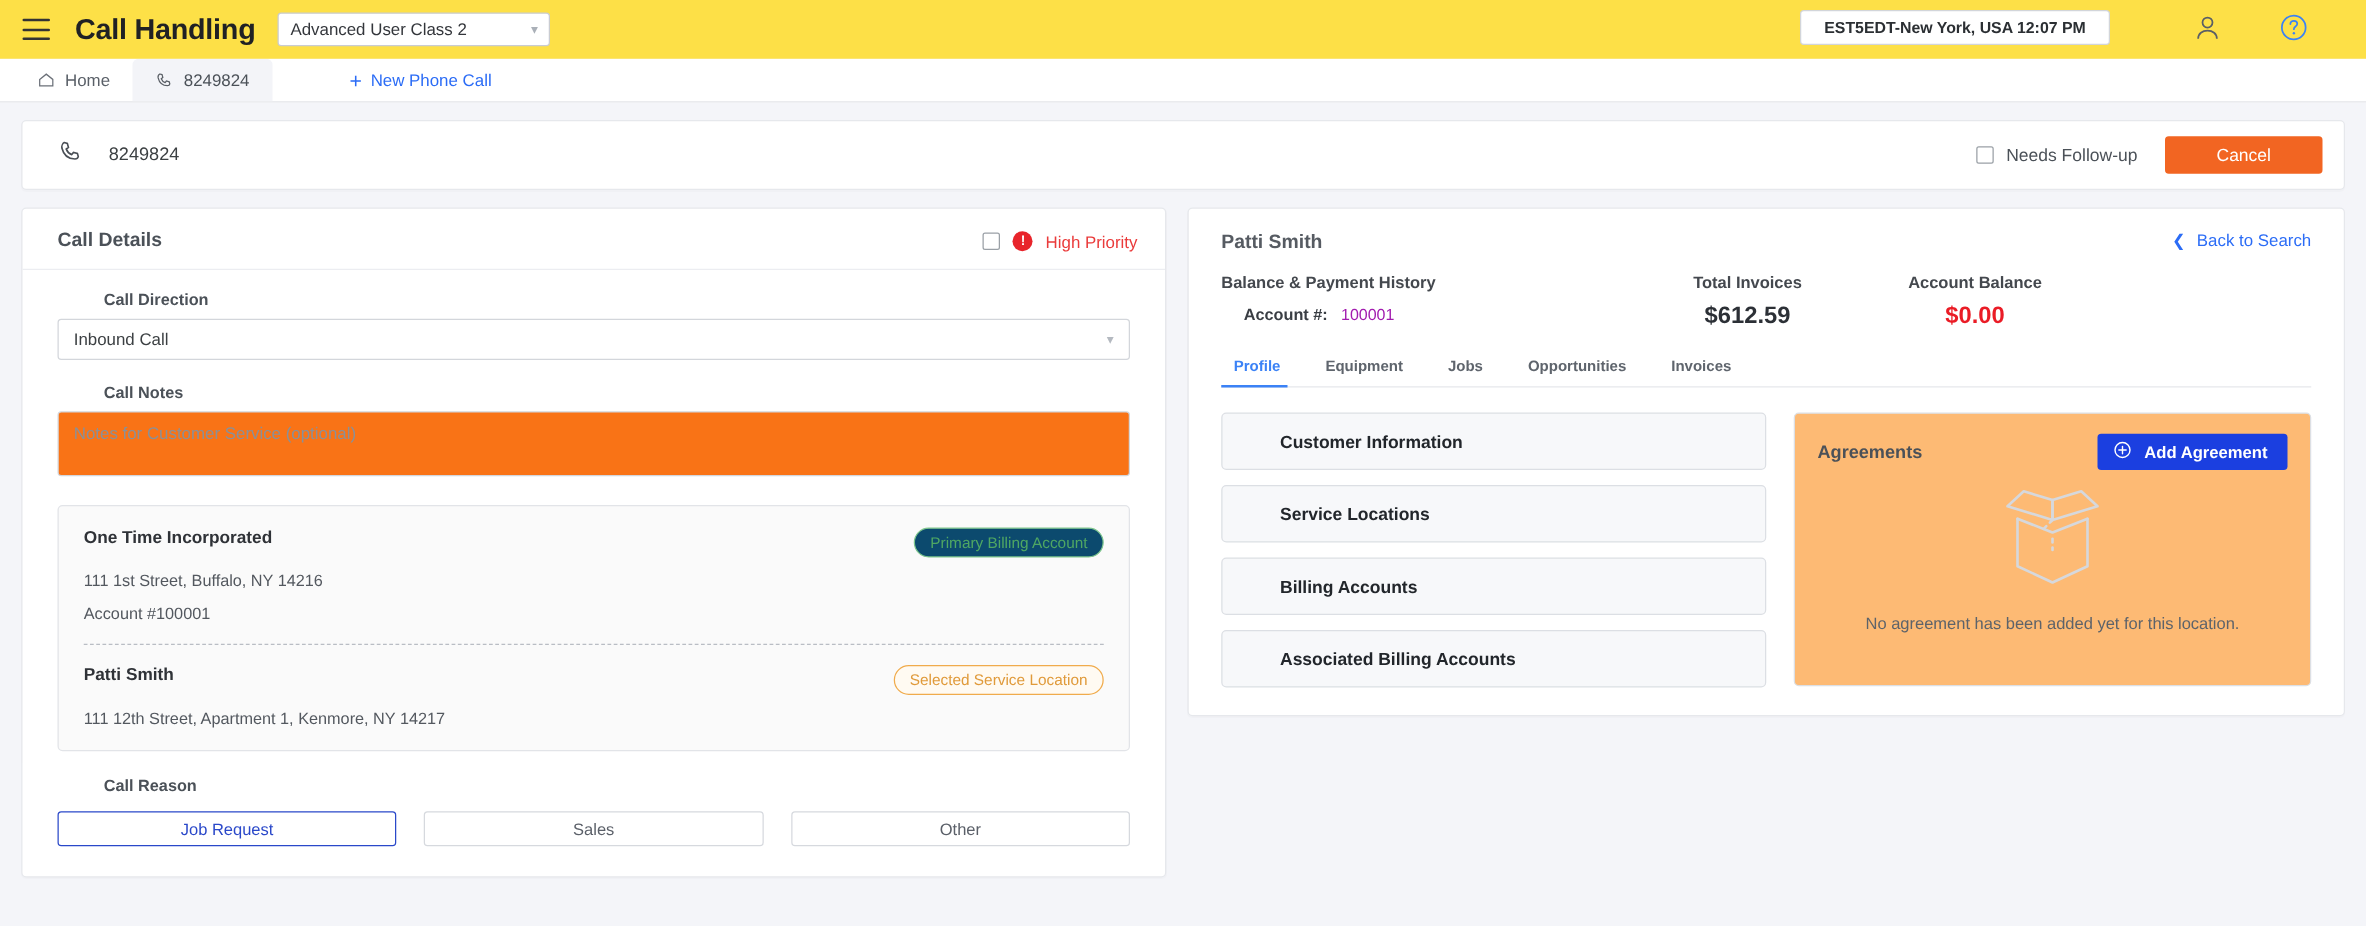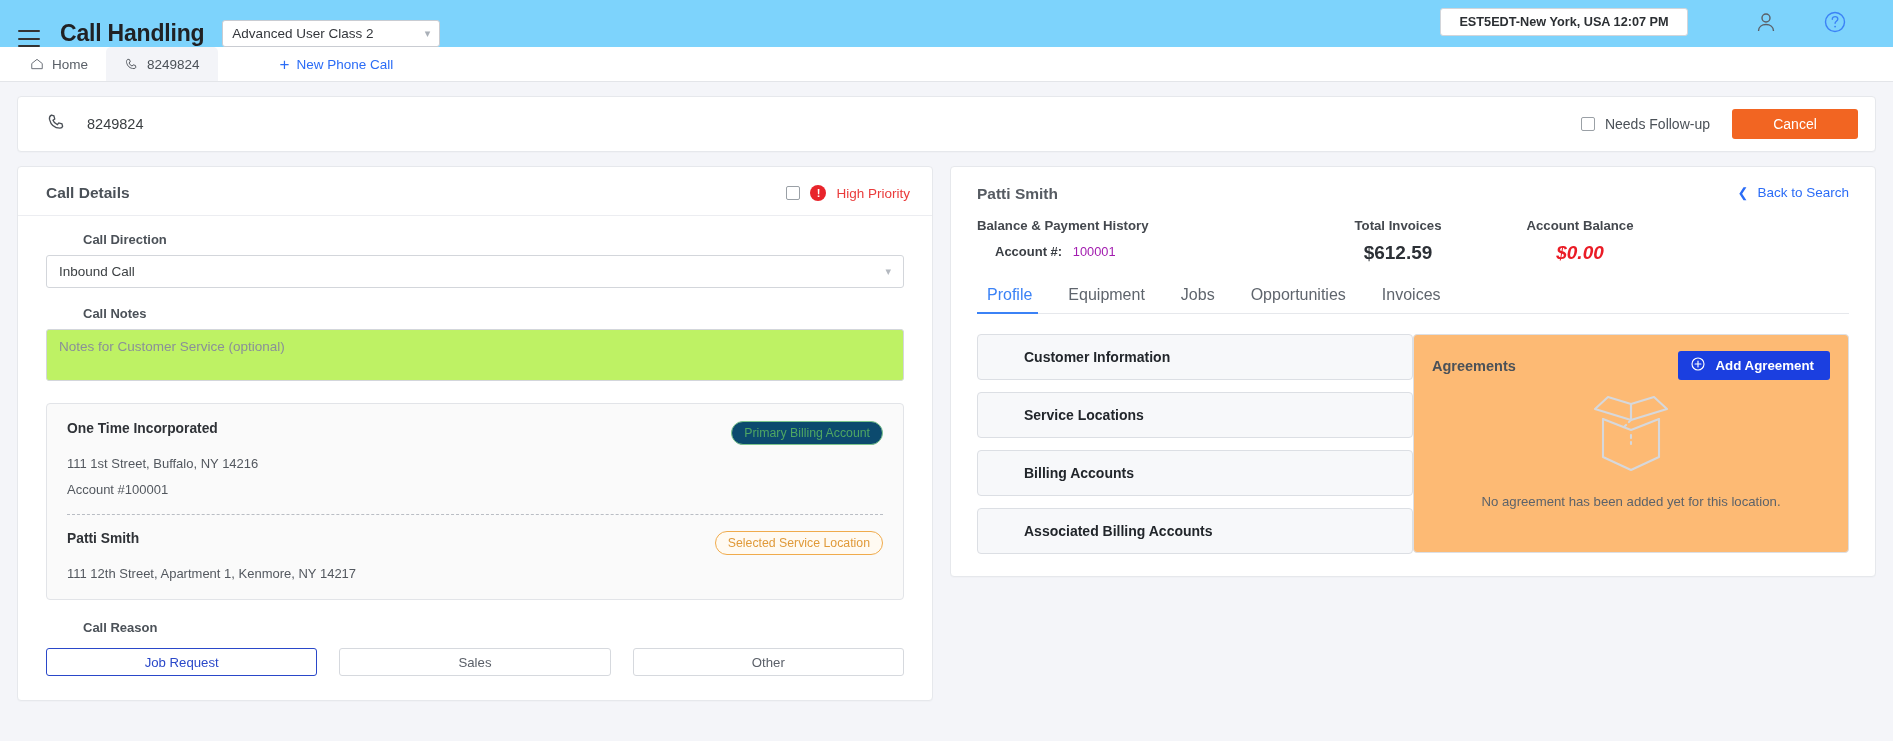--- a/index.html
+++ b/index.html
@@ -7,23 +7,23 @@
     width: 1893px; height: 741px;
     background: #f4f5f9;
     font-family: "Liberation Sans", sans-serif;
     color: #3c4043;
     overflow: hidden;
   }
 
   
   .appbar {
     height: 47px;
-    background: #7dd3fc;
+    background: #fde047;
     display: flex;
-    align-items: flex-end;
+    align-items: center;
     padding: 0 20px 0 18px;
     position: relative;
   }
   .hamburger { width: 22px; height: 17px; display: flex; flex-direction: column;
     justify-content: space-between; cursor: pointer; flex: 0 0 auto; }
   .hamburger span { display: block; height: 2px; background: #333; border-radius: 1px; }
   .app-title {
     font-size: 23px; font-weight: bold; color: #202124;
     margin-left: 20px; white-space: nowrap; letter-spacing: -0.2px;
   }
@@ -128,21 +128,21 @@
   .select-box {
     height: 33px; border: 1px solid #d3d6db; border-radius: 3px;
     display: flex; align-items: center; padding: 0 12px;
     font-size: 13.5px; color: #3c4043; cursor: pointer; background: #fff;
   }
   .select-box .chev { margin-left: auto; color: #b4b9c0; font-size: 11px; }
   .notes {
     height: 52px; width: 100%;
     border: 1px solid #d3d6db; border-radius: 3px;
     padding: 9px 12px; font-size: 13.5px; color: #3c4043; resize: none;
-    font-family: "Liberation Sans", sans-serif; background: #bef264;
+    font-family: "Liberation Sans", sans-serif; background: #f97316;
   }
   .notes::placeholder { color: #8a9098; }
   .acct-card {
     border: 1px solid #e2e4e8; border-radius: 4px; background: #fafafa;
     padding: 17px 20px 18px 20px; margin-top: 18px;
   }
   .acct-row { display: flex; align-items: flex-start; }
   .acct-name { font-size: 13.8px; font-weight: bold; color: #2f3237; }
   .badge {
     margin-left: auto; border-radius: 13px; font-size: 12.3px;
@@ -167,37 +167,38 @@
   .backsearch {
     margin-left: auto; display: flex; align-items: center; gap: 9px;
     color: #2b6cf6; font-size: 13.5px; cursor: pointer;
   }
   .backsearch .ch { font-size: 13px; }
   .rp-stats { display: flex; margin-top: 15px; align-items: flex-start; }
   .stat-col1 { width: 330px; }
   .stat-col { width: 182px; text-align: center; }
   .s-lbl { font-size: 13.2px; font-weight: bold; color: #44484e; }
   .s-val { font-size: 19px; font-weight: bold; margin-top: 9px; color: #2c3036; }
-  .s-val.red { color: #ea1c26; font-style: italic; }
+  .s-val.red { color: #ea1c26; }
   .acctno { font-size: 13px; font-weight: bold; color: #3a3e44; margin-top: 11px; padding-left: 18px; }
   .acctno span.v { font-weight: normal; color: #a21caf; margin-left: 7px; font-size: 12.8px; }
 
   .tabs2 { display: flex; gap: 0; border-bottom: 1px solid #e6e8ec; margin-top: 22px; }
   .tab2 {
-    padding: 0 18px 9px 18px; font-size: 16px; color: #5f656d; cursor: pointer;
+    padding: 0 18px 9px 18px; font-size: 12px; color: #5f656d; cursor: pointer;
     position: relative; background: none; border: none;
     font-family: "Liberation Sans", sans-serif;
+    font-weight: bold;
   }
   .tab2:first-child { padding-left: 10px; }
   .tab2.active { color: #3b82f6; }
   .tab2.active::after {
     content: ""; position: absolute; left: 0; right: 12px; bottom: -1px;
     height: 2.5px; background: #3b82f6;
   }
-  .rp-cols { display: flex; margin-top: 20px; }
+  .rp-cols { display: flex; gap: 22px; margin-top: 20px; }
   .accordions { width: 436px; flex: 0 0 auto; display: flex; flex-direction: column; gap: 12px; }
   .acc {
     height: 46px; border: 1px solid #dcdfe4; border-radius: 4px; background: #f7f8fa;
     display: flex; align-items: center; padding-left: 46px;
     font-size: 14px; font-weight: bold; color: #22262b; cursor: pointer;
   }
   .agreements {
     flex: 1; border: 1px solid #dcdfe4; border-radius: 4px; background: #fdba74;
     padding: 16px 18px 20px 18px; height: 219px;
   }

